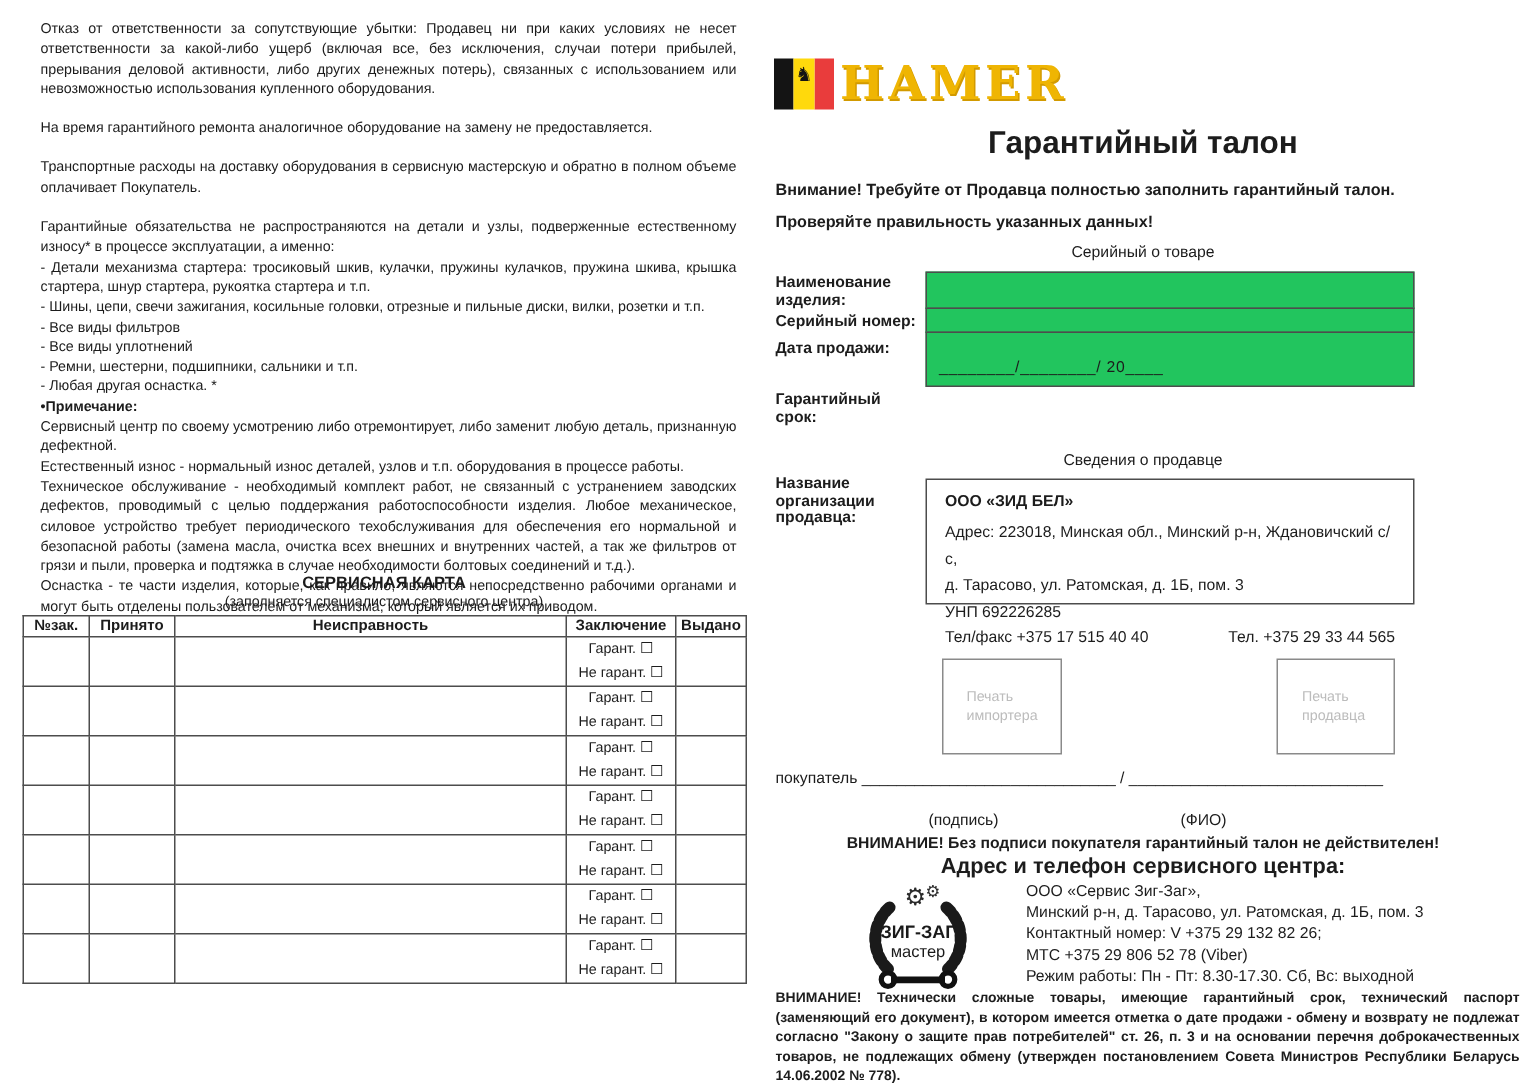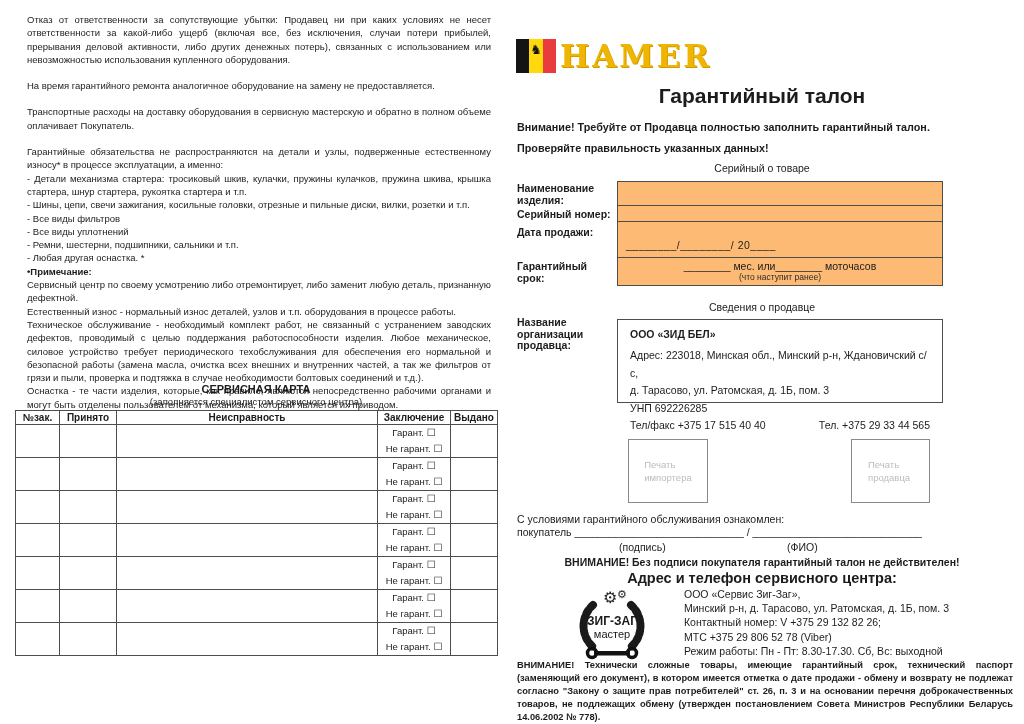--- a/index.html
+++ b/index.html
@@ -37,21 +37,21 @@
   .doc-title { position:absolute; top:84px; left:0; width:100%; text-align:center;
                font-size:21px; font-weight:bold; }
   .attn { position:absolute; left:5px; top:121px; font-weight:bold; font-size:10.8px; }
   .attn div { margin-bottom:9px; }
   .sec-head { position:absolute; width:100%; text-align:center; font-size:10.5px; }
   
   .form { position:absolute; left:5px; top:180px; width:440px; height:110px; }
   .flabel { position:absolute; left:0; width:100px; font-weight:bold;
             font-size:10.5px; line-height:12px; }
   .fbox { position:absolute; left:100px; width:326px; border:1px solid #4d4d4d;
-          background:#fdba74; font-size:10.5px; }
+          background:#22c55e; font-size:10.5px; }
   .date-line { position:absolute; left:8px; top:17px; letter-spacing:0.5px; }
   .term-line { text-align:center; margin-top:2px; }
   .term-note { text-align:center; font-size:8.5px; color:#2a2a2a; }
   
   .seller-box { position:absolute; left:105px; top:319px; width:326px; height:84px;
                 border:1px solid #4d4d4d; padding:8px 12px 0 12px; font-size:10.5px; }
   .seller-box .org-name { font-weight:bold; margin-bottom:7px; }
   .seller-box .ln { line-height:17.5px; }
   .phones { display:flex; justify-content:space-between; line-height:17.5px; }
   
@@ -261,24 +261,20 @@
       <div class="flabel" style="top:2px">Наименование изделия:</div>
       <div class="flabel" style="top:28px">Серийный номер:</div>
       <div class="flabel" style="top:46px">Дата продажи:</div>
       <div class="flabel" style="top:80px">Гарантийный срок:</div>
 
       <div class="fbox" style="top:1px;height:25px"></div>
       <div class="fbox" style="top:25px;height:17px"></div>
       <div class="fbox" style="top:41px;height:37px">
         <span class="date-line">________/________/ 20____</span>
       </div>
-      <div class="fbox" style="top:77px;height:29px">
-        <div class="term-line">________ мес. или________ моточасов</div>
-        <div class="term-note">(что наступит ранее)</div>
-      </div>
     </div>
 
     <div class="sec-head" style="top:301px">Сведения о продавце</div>
 
     <div class="flabel" style="position:absolute;left:5px;top:317px;width:98px;font-weight:bold;font-size:10.5px;line-height:11.5px">Название организации продавца:</div>
 
     <div class="seller-box">
       <div class="org-name">ООО «ЗИД БЕЛ»</div>
       <div class="ln">Адрес: 223018, Минская обл., Минский р-н, Ждановичский с/с,</div>
       <div class="ln">д. Тарасово, ул. Ратомская, д. 1Б, пом. 3</div>
@@ -286,21 +282,20 @@
       <div class="phones">
         <span>Тел/факс +375 17 515 40 40</span>
         <span>Тел. +375 29 33 44 565</span>
       </div>
     </div>
 
     <div class="stamp stamp-importer">Печать импортера</div>
     <div class="stamp stamp-seller">Печать продавца</div>
 
     <div class="consent">
-      <div>С условиями гарантийного обслуживания ознакомлен:</div>
       <div>покупатель _____________________________ / _____________________________</div>
       <span class="sig-label">(подпись)</span>
       <span class="fio-label">(ФИО)</span>
     </div>
 
     <div class="warning">ВНИМАНИЕ! Без подписи покупателя гарантийный талон не действителен!</div>
 
     <div class="sc-header">Адрес и телефон сервисного центра:</div>
 
     <div class="badge">

